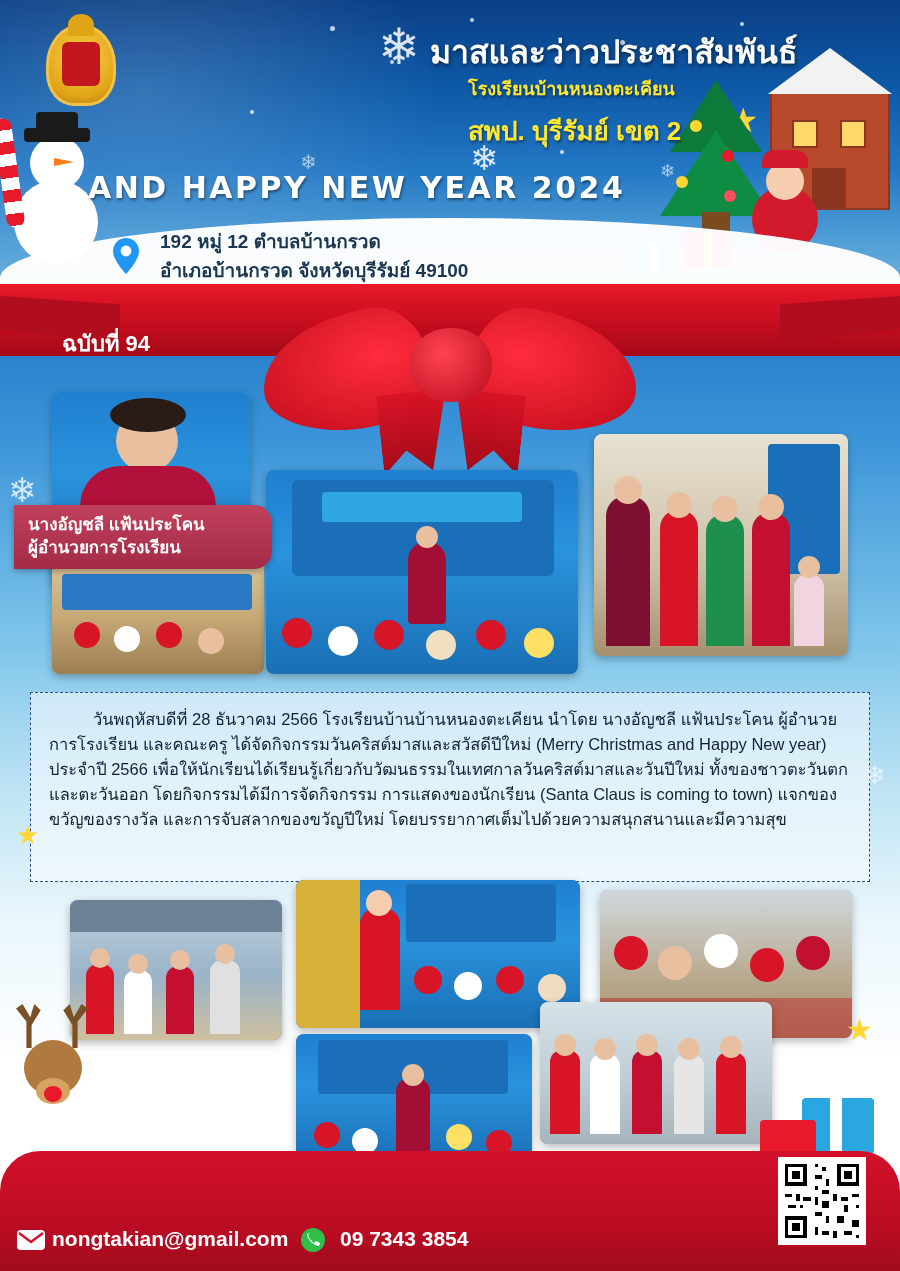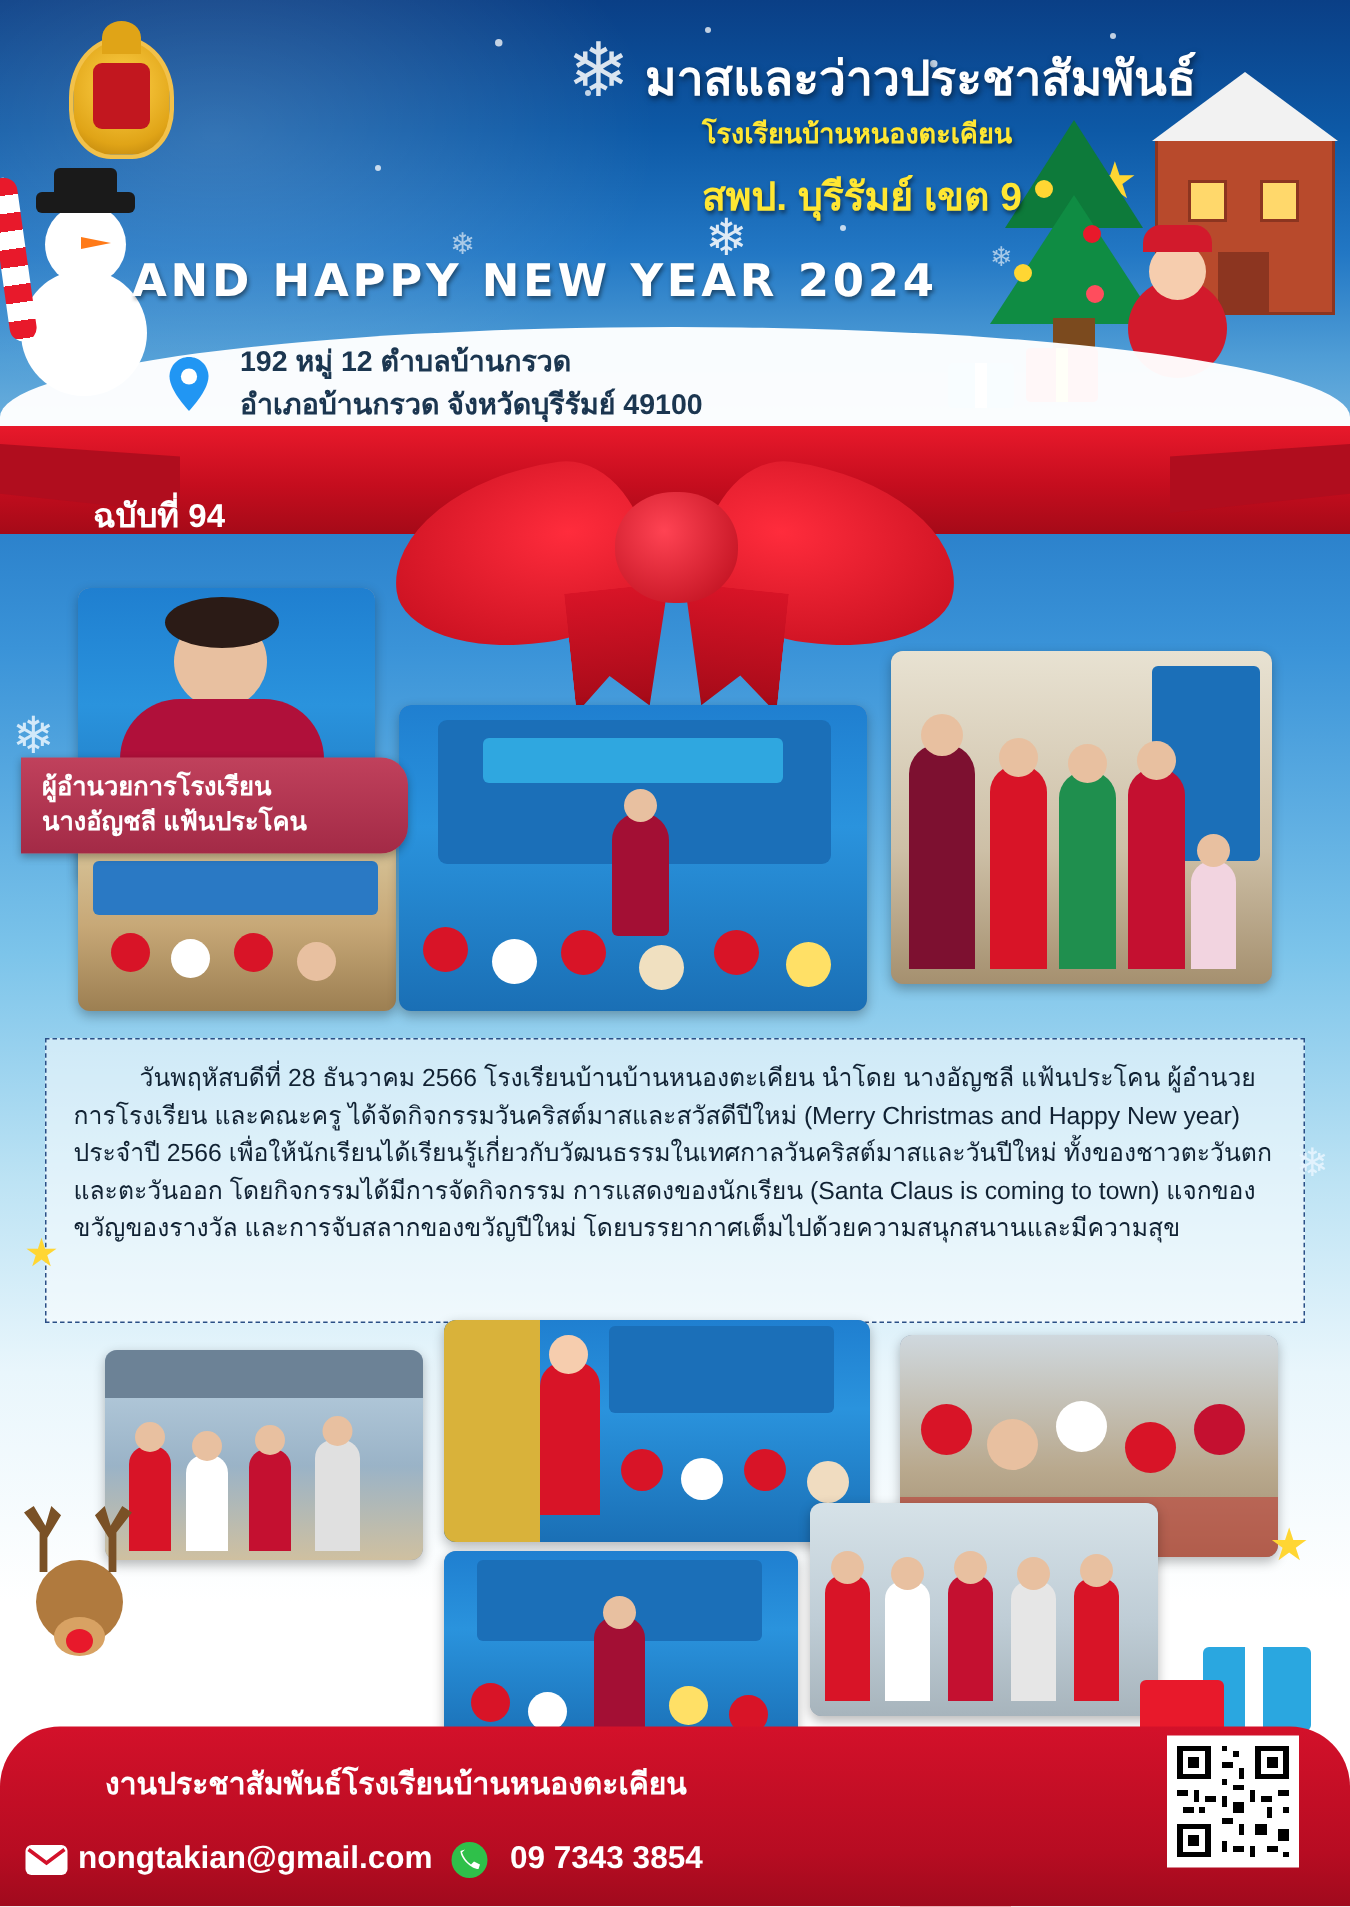--- a/index.html
+++ b/index.html
@@ -246,21 +246,21 @@
   <div class="emblem">
     <div style="position:absolute;left:8px;top:10px;width:70px;height:82px;border-radius:50% 50% 40% 40%;background:radial-gradient(circle at 50% 40%,#ffd24a,#e0a417 70%,#b57c0a);border:3px solid #f2c14a;"></div>
     <div style="position:absolute;left:24px;top:28px;width:38px;height:44px;border-radius:6px;background:#c2171f;"></div>
     <div style="position:absolute;left:30px;top:0px;width:26px;height:22px;background:#e0a417;border-radius:50% 50% 0 0;"></div>
   </div>
 
   <div class="happynew">AND HAPPY NEW YEAR 2024</div>
 
   <div class="th-title">มาสและว่าวประชาสัมพันธ์</div>
   <div class="th-sub1">โรงเรียนบ้านหนองตะเคียน</div>
-  <div class="th-sub2">สพป. บุรีรัมย์ เขต 9</div>
+  <div class="th-sub2">สพป. บุรีรัมย์ เขต 2</div>
 
   <svg class="pin" viewBox="0 0 28 36">
     <path d="M14 0C6.8 0 1 5.8 1 13c0 9.5 13 23 13 23s13-13.5 13-23C27 5.8 21.2 0 14 0z" fill="#2196f3"></path>
     <circle cx="14" cy="13" r="5.4" fill="#ffffff"></circle>
   </svg>
   <div class="addr">
     <div>192 หมู่ 12 ตำบลบ้านกรวด</div>
     <div>อำเภอบ้านกรวด จังหวัดบุรีรัมย์  49100</div>
   </div>
 
@@ -317,22 +317,22 @@
     <div class="blob" style="left:72px;top:58px;width:26px;height:26px;background:#e8c0a0;"></div>
     <div class="fig" style="left:112px;top:80px;width:38px;height:132px;background:#1f8f4e;border-radius:18px 18px 0 0;"></div>
     <div class="blob" style="left:118px;top:62px;width:26px;height:26px;background:#e8c0a0;"></div>
     <div class="fig" style="left:158px;top:78px;width:38px;height:134px;background:#c41030;border-radius:18px 18px 0 0;"></div>
     <div class="blob" style="left:164px;top:60px;width:26px;height:26px;background:#e8c0a0;"></div>
     <div class="fig" style="left:200px;top:140px;width:30px;height:72px;background:#f2d4e0;border-radius:14px 14px 0 0;"></div>
     <div class="blob" style="left:204px;top:122px;width:22px;height:22px;background:#e8c0a0;"></div>
   </div>
 
   <div class="name-badge">
+    <div>นางอัญชลี   แฟ้นประโคน</div>
     <div>ผู้อำนวยการโรงเรียน</div>
-    <div>นางอัญชลี   แฟ้นประโคน</div>
   </div>
 
   <div class="textbox">
     <p>วันพฤหัสบดีที่ 28 ธันวาคม 2566 โรงเรียนบ้านบ้านหนองตะเคียน นำโดย นางอัญชลี   แฟ้นประโคน ผู้อำนวยการโรงเรียน และคณะครู ได้จัดกิจกรรมวันคริสต์มาสและสวัสดีปีใหม่ (Merry Christmas and Happy New year) ประจำปี 2566 เพื่อให้นักเรียนได้เรียนรู้เกี่ยวกับวัฒนธรรมในเทศกาลวันคริสต์มาสและวันปีใหม่ ทั้งของชาวตะวันตกและตะวันออก โดยกิจกรรมได้มีการจัดกิจกรรม การแสดงของนักเรียน (Santa Claus is coming to town) แจกของขวัญของรางวัล และการจับสลากของขวัญปีใหม่ โดยบรรยากาศเต็มไปด้วยความสนุกสนานและมีความสุข</p>
   </div>
 
   <div class="photo" style="left:70px;top:900px;width:212px;height:140px;">
     <div class="ph-inner" style="background:linear-gradient(180deg,#bcd2e2 0%,#9ab3c7 55%,#cfc0a0 100%);"></div>
     <div style="position:absolute;left:0;top:0;width:212px;height:32px;background:#6c8296;"></div>
     <div class="fig" style="left:16px;top:64px;width:28px;height:70px;background:#d81427;border-radius:12px 12px 0 0;"></div>
@@ -410,21 +410,20 @@
   <div class="gift" style="left:802px;top:1098px;width:72px;height:56px;background:#2aa7e0;border-radius:4px;"></div>
   <div class="gift" style="position:absolute;left:830px;top:1098px;width:12px;height:56px;background:#ffffff;"></div>
   <div class="gift" style="left:760px;top:1120px;width:56px;height:44px;background:#e8192b;border-radius:4px;"></div>
 
   <div class="star" style="left:846px;top:1012px;font-size:30px;">★</div>
   <div class="star" style="left:16px;top:820px;font-size:26px;color:#ffd633;">★</div>
   <div class="snowflake" style="left:8px;top:470px;font-size:34px;color:#eaf6ff;">❄</div>
   <div class="snowflake" style="left:864px;top:760px;font-size:26px;color:#eaf6ff;">❄</div>
 
   <div class="footer-band">
-    <div class="footer-title" style="left:70px;bottom:66px;">งานประชาสัมพันธ์โรงเรียนบ้านหนองตะเคียน</div>
 
     <svg class="mail-ic" viewBox="0 0 30 22" style="left:16px;bottom:20px;">
       <rect x="1" y="1" width="28" height="20" rx="4" fill="#ffffff"></rect>
       <path d="M3 4 L15 13 L27 4" stroke="#d3112a" stroke-width="2.4" fill="none"></path>
     </svg>
     <div class="footer-email">nongtakian@gmail.com</div>
 
     <svg class="phone-ic" viewBox="0 0 26 26" style="left:300px;bottom:18px;">
       <circle cx="13" cy="13" r="12" fill="#2fc04a"></circle>
       <path d="M8 8c1 3 3 6 6 8l2-2 4 2-1 3c-5 0-12-7-12-12l3-1z" fill="#ffffff"></path>

